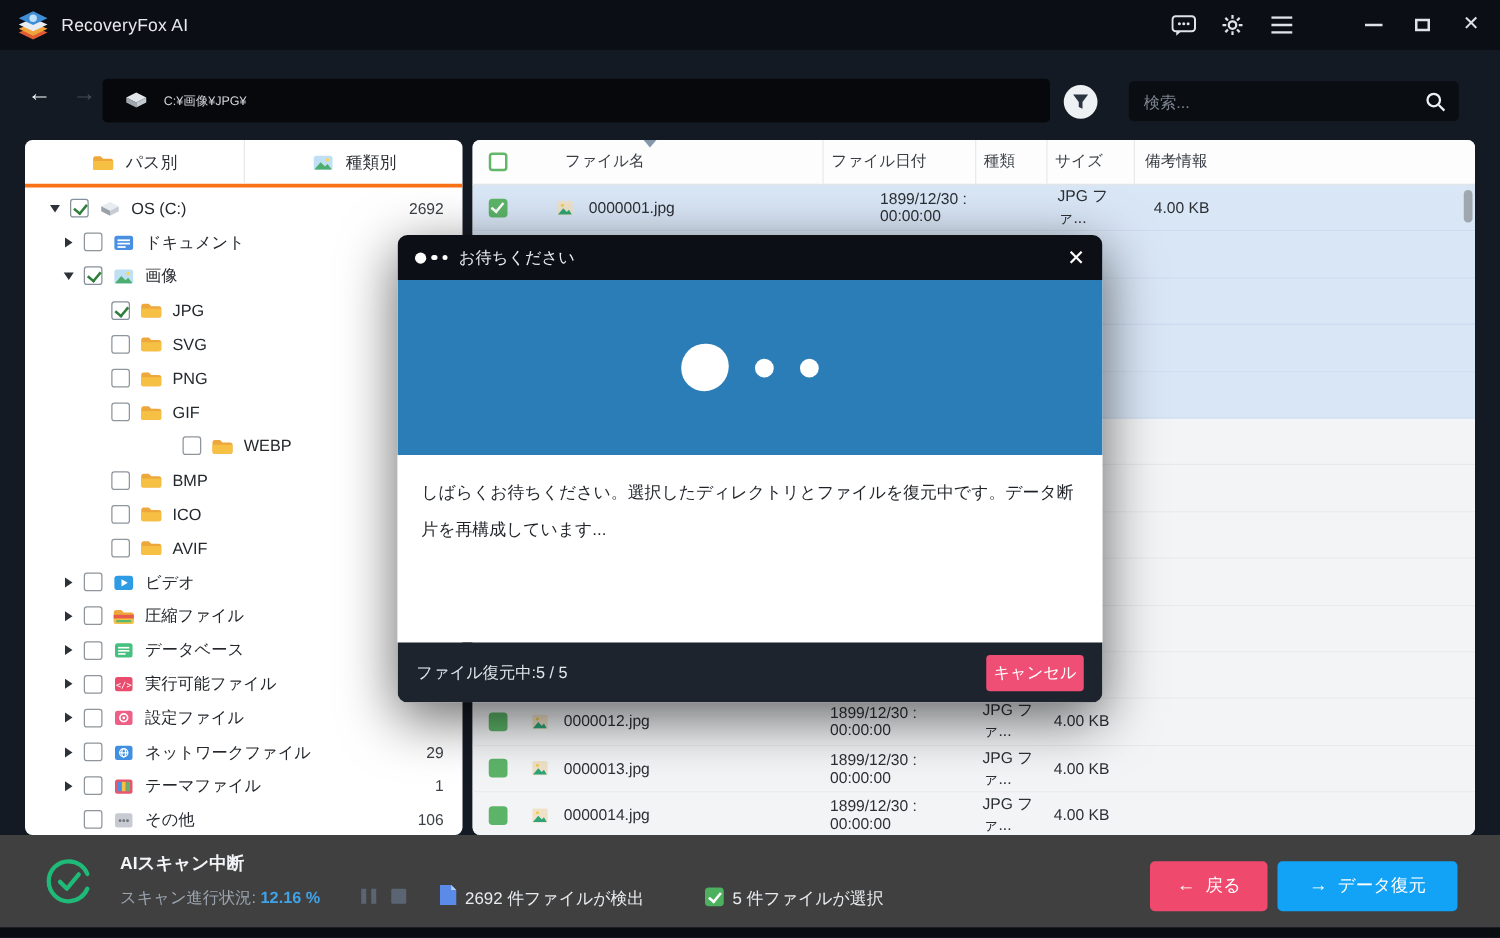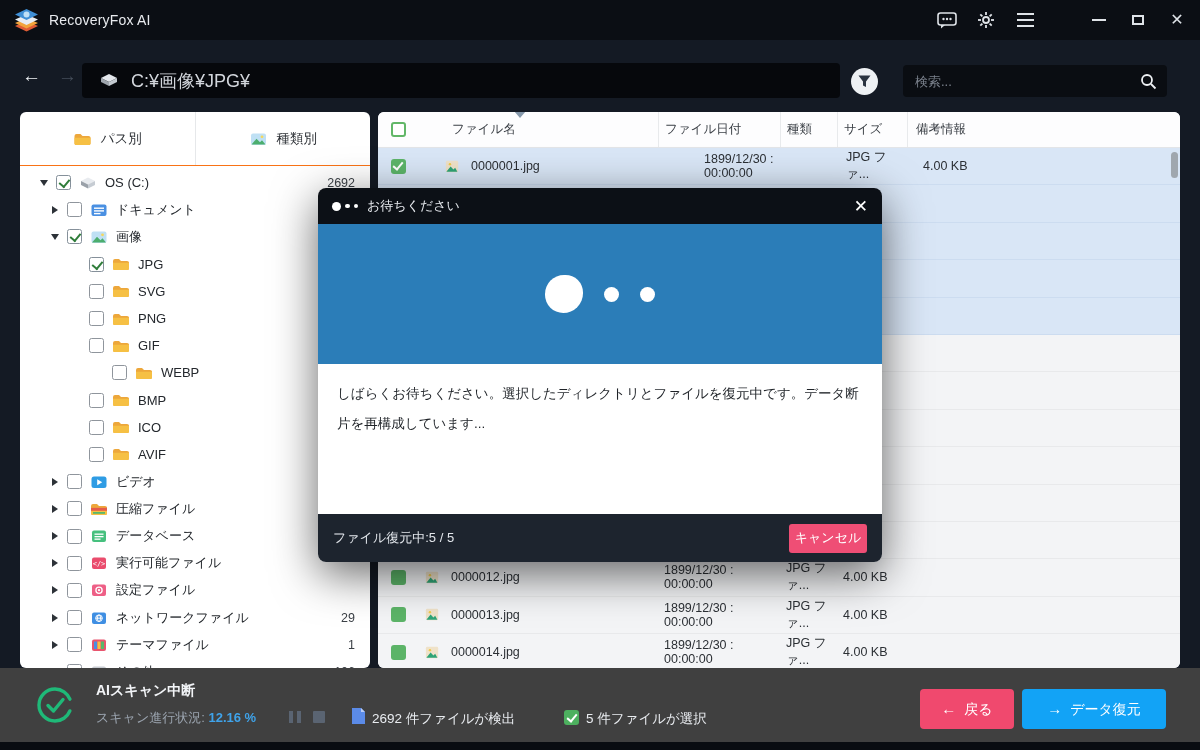--- a/index.html
+++ b/index.html
@@ -15,29 +15,29 @@
   .win-gap { width:18px; }
   .min-glyph { width:14px; height:2px; background:#dfe3e8; }
   .max-glyph { width:12px; height:10px; border:2px solid #dfe3e8; }
   .close-glyph { color:#dfe3e8; font-size:16px; line-height:1; }
 
   
   .nav-arrow { position:absolute; top:66px; font-size:19px; line-height:1; cursor:pointer; }
   .nav-back { left:22px; color:#eef1f4; }
   .nav-fwd { left:58px; color:#454d5a; }
   .pathbar { position:absolute; left:82px; top:63px; width:758px; height:35px; background:#06080c; border-radius:4px; display:flex; align-items:center; padding-left:16px; gap:11px; }
-  .pathbar-text { color:#d2d6dc; font-size:18px; }
+  .pathbar-text { color:#d2d6dc; font-size:10px; }
   .filter-btn { position:absolute; left:851px; top:68px; width:27px; height:27px; border-radius:50%; background:#eef1f4; display:flex; align-items:center; justify-content:center; cursor:pointer; }
   .searchbox { position:absolute; left:903px; top:65px; width:264px; height:32px; background:#0a0d12; border-radius:4px; display:flex; align-items:center; padding:0 10px 0 12px; }
   .searchbox input { flex:1; background:transparent; border:none; outline:none; color:#cfd4da; font-size:13px; font-family:"Liberation Sans",sans-serif; }
   .searchbox input::placeholder { color:#7c838e; }
 
   
   .sidebar { position:absolute; left:20px; top:112px; width:350px; height:556px; background:#ffffff; border-radius:6px; overflow:hidden; }
-  .side-tabs { height:54px; display:flex; border-bottom:1px solid #f97316; }
+  .side-tabs { height:38px; display:flex; border-bottom:3px solid #f97316; }
   .side-tab { flex:1; display:flex; align-items:center; justify-content:center; gap:9px; font-size:13.5px; color:#2b2f34; cursor:pointer; }
   .side-tab + .side-tab { border-left:1px solid #e6e8ea; }
   .tree { padding-top:3px; }
   .tree-row { height:27.2px; display:flex; align-items:center; cursor:pointer; position:relative; }
   .tree-row .count { position:absolute; right:15px; font-size:12.5px; color:#3c4147; }
   .exp { width:10px; display:flex; justify-content:center; margin-right:7px; }
   .exp-down { width:0;height:0;border-left:4.5px solid transparent;border-right:4.5px solid transparent;border-top:6px solid #2d3238; }
   .exp-right { width:0;height:0;border-top:4.5px solid transparent;border-bottom:4.5px solid transparent;border-left:6px solid #2d3238; }
   .cb { width:15px; height:15px; border-radius:2.5px; flex:none; position:relative; }
   .cb-un { background:#fff; border:1px solid #8f959c; }
@@ -270,21 +270,21 @@
       </div>
       <div class="tree-row" style="padding-left: 52px;">
         <span class="exp"></span>
         <span class="cb cb-un"></span>
         <span class="tree-ico"><svg width="100%" height="100%" viewBox="0 0 18 16">
             <path d="M1 5 Q1 3 3 3 L7 3 L9 5 L15 5 Q17 5 17 6.5 L17 12.5 Q17 14 15 14 L3 14 Q1 14 1 12.5 Z" fill="#eda73b"></path>
             <path d="M1 6.8 L17 6.8 L17 12.5 Q17 14 15 14 L3 14 Q1 14 1 12.5 Z" fill="#f6c044"></path>
           </svg></span>
         <span class="tree-label">GIF</span>
       </div>
-      <div class="tree-row" style="padding-left: 75px;">
+      <div class="tree-row" style="padding-left: 75px; margin-left: 34px;">
         <span class="exp"></span>
         <span class="cb cb-un"></span>
         <span class="tree-ico"><svg width="100%" height="100%" viewBox="0 0 18 16">
             <path d="M1 5 Q1 3 3 3 L7 3 L9 5 L15 5 Q17 5 17 6.5 L17 12.5 Q17 14 15 14 L3 14 Q1 14 1 12.5 Z" fill="#eda73b"></path>
             <path d="M1 6.8 L17 6.8 L17 12.5 Q17 14 15 14 L3 14 Q1 14 1 12.5 Z" fill="#f6c044"></path>
           </svg></span>
         <span class="tree-label">WEBP</span>
       </div>
       <div class="tree-row" style="padding-left: 52px;">
         <span class="exp"></span>

